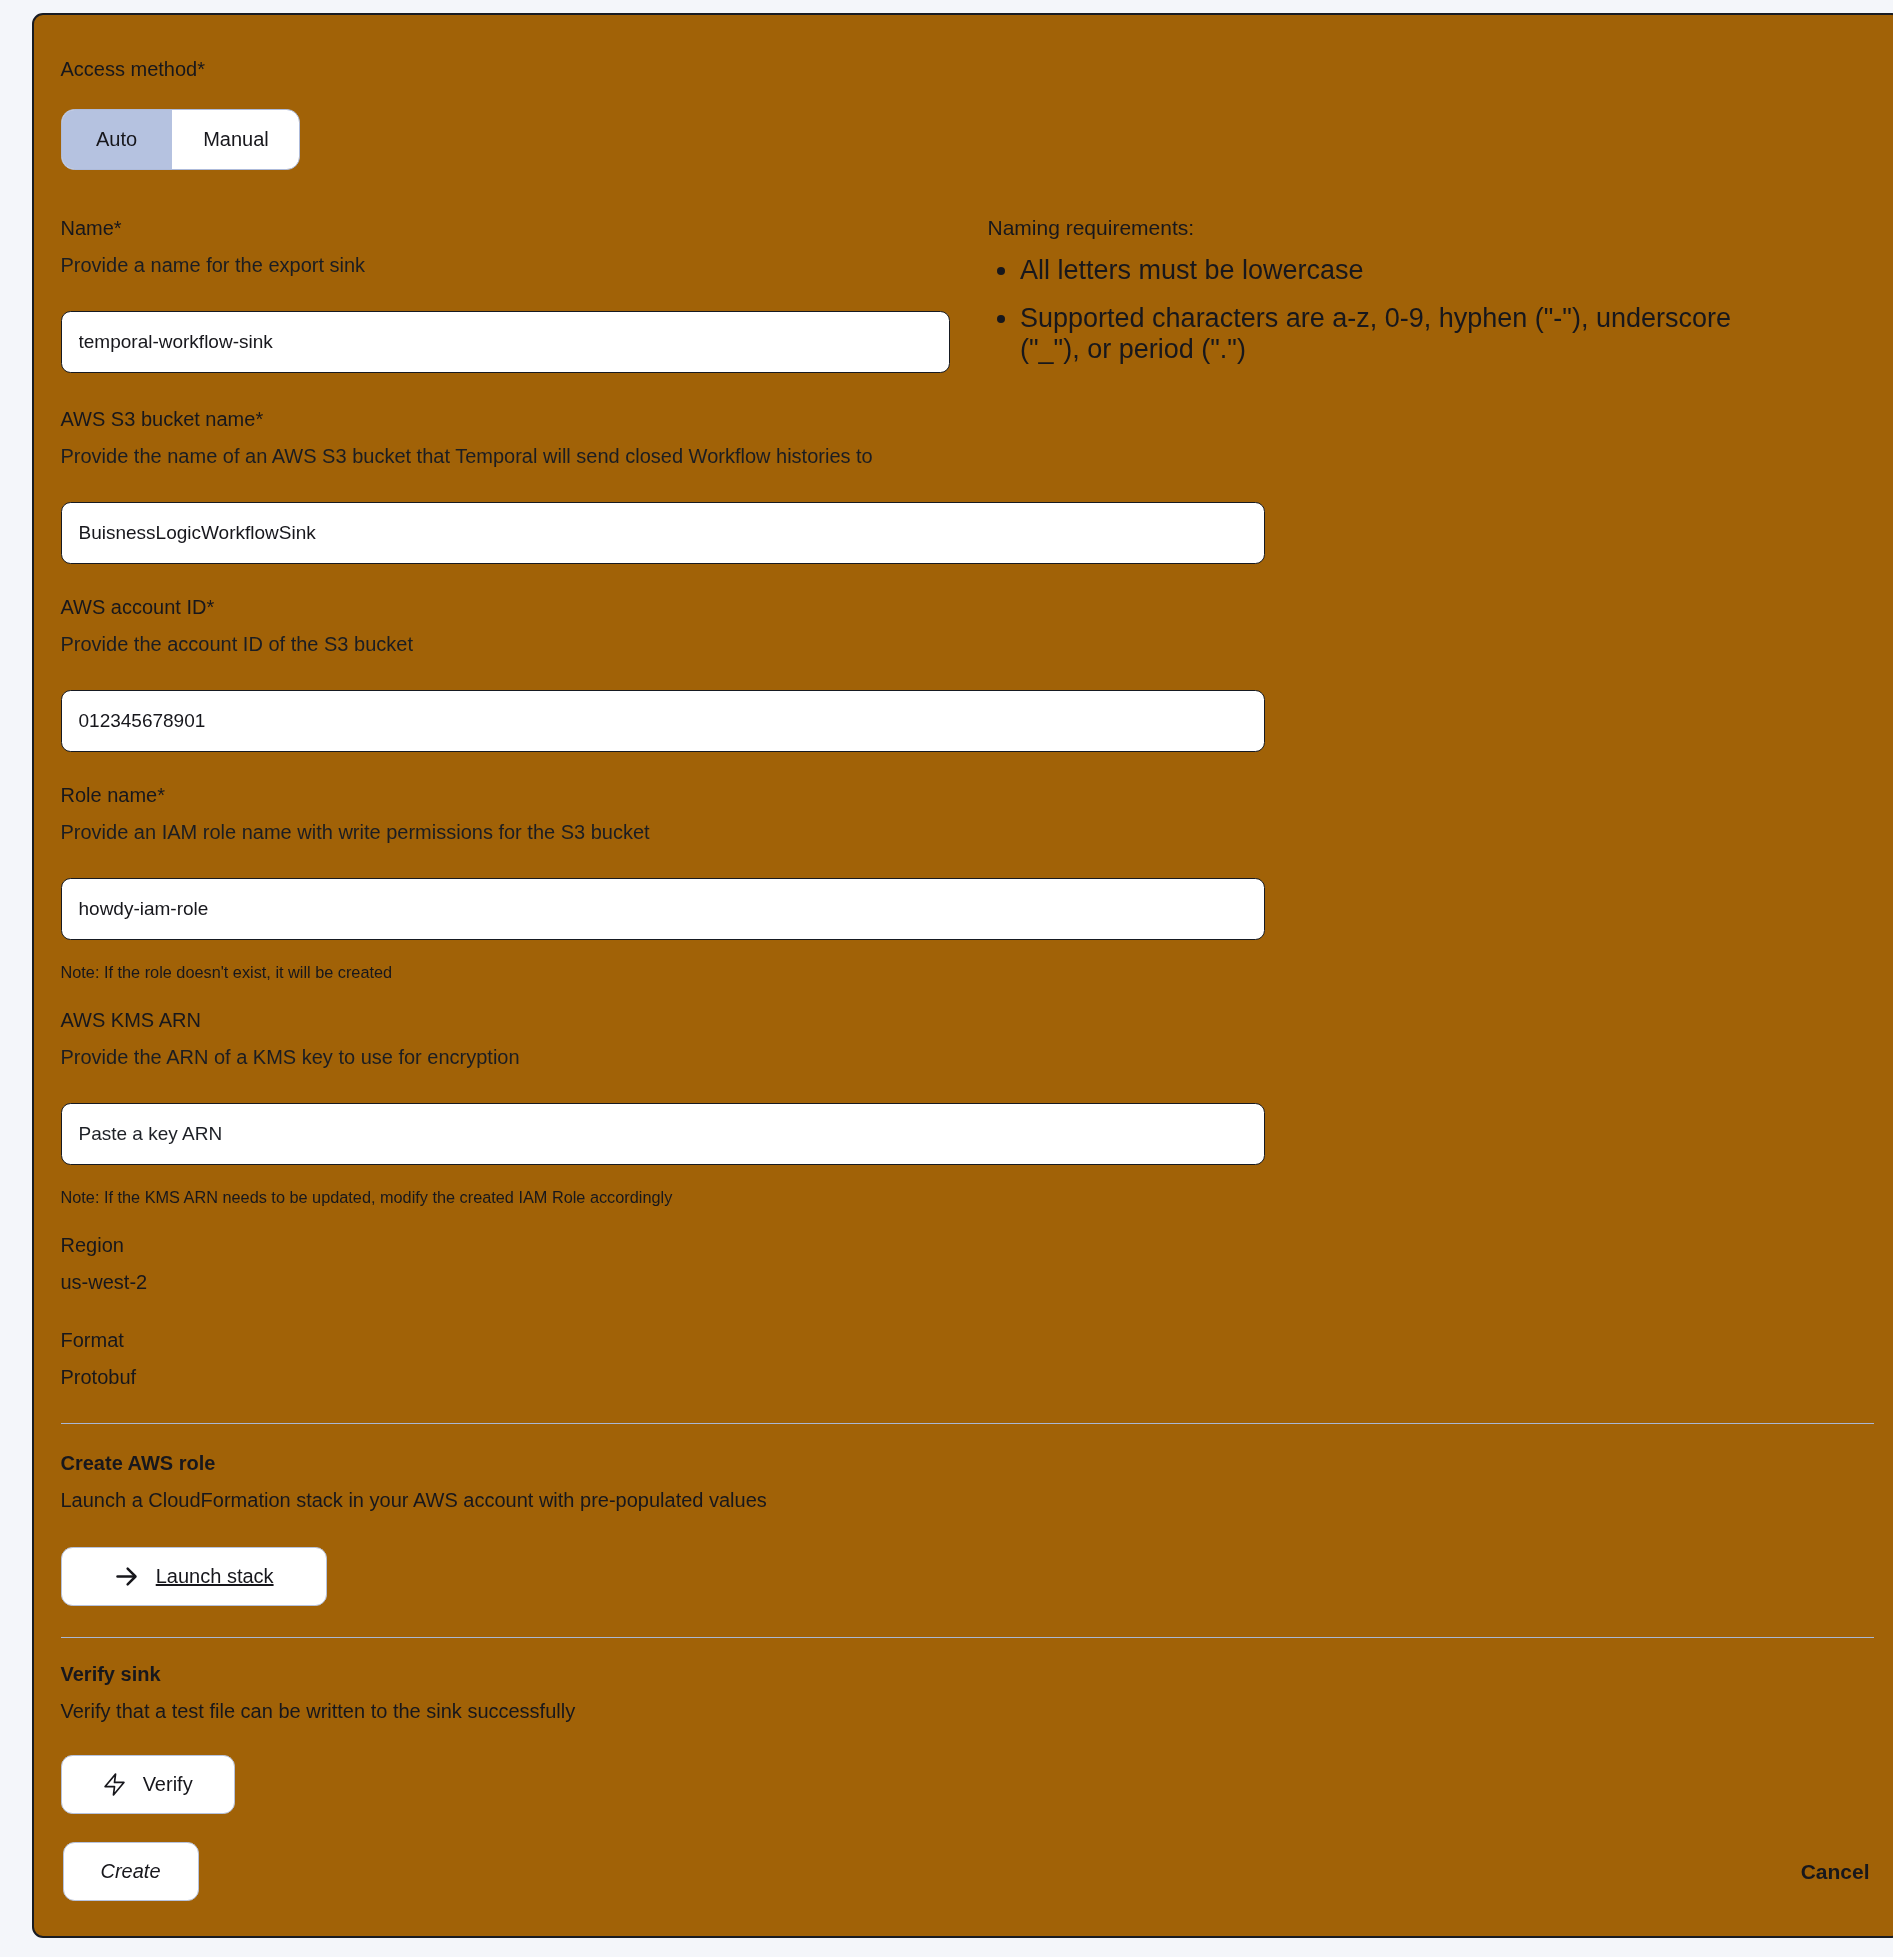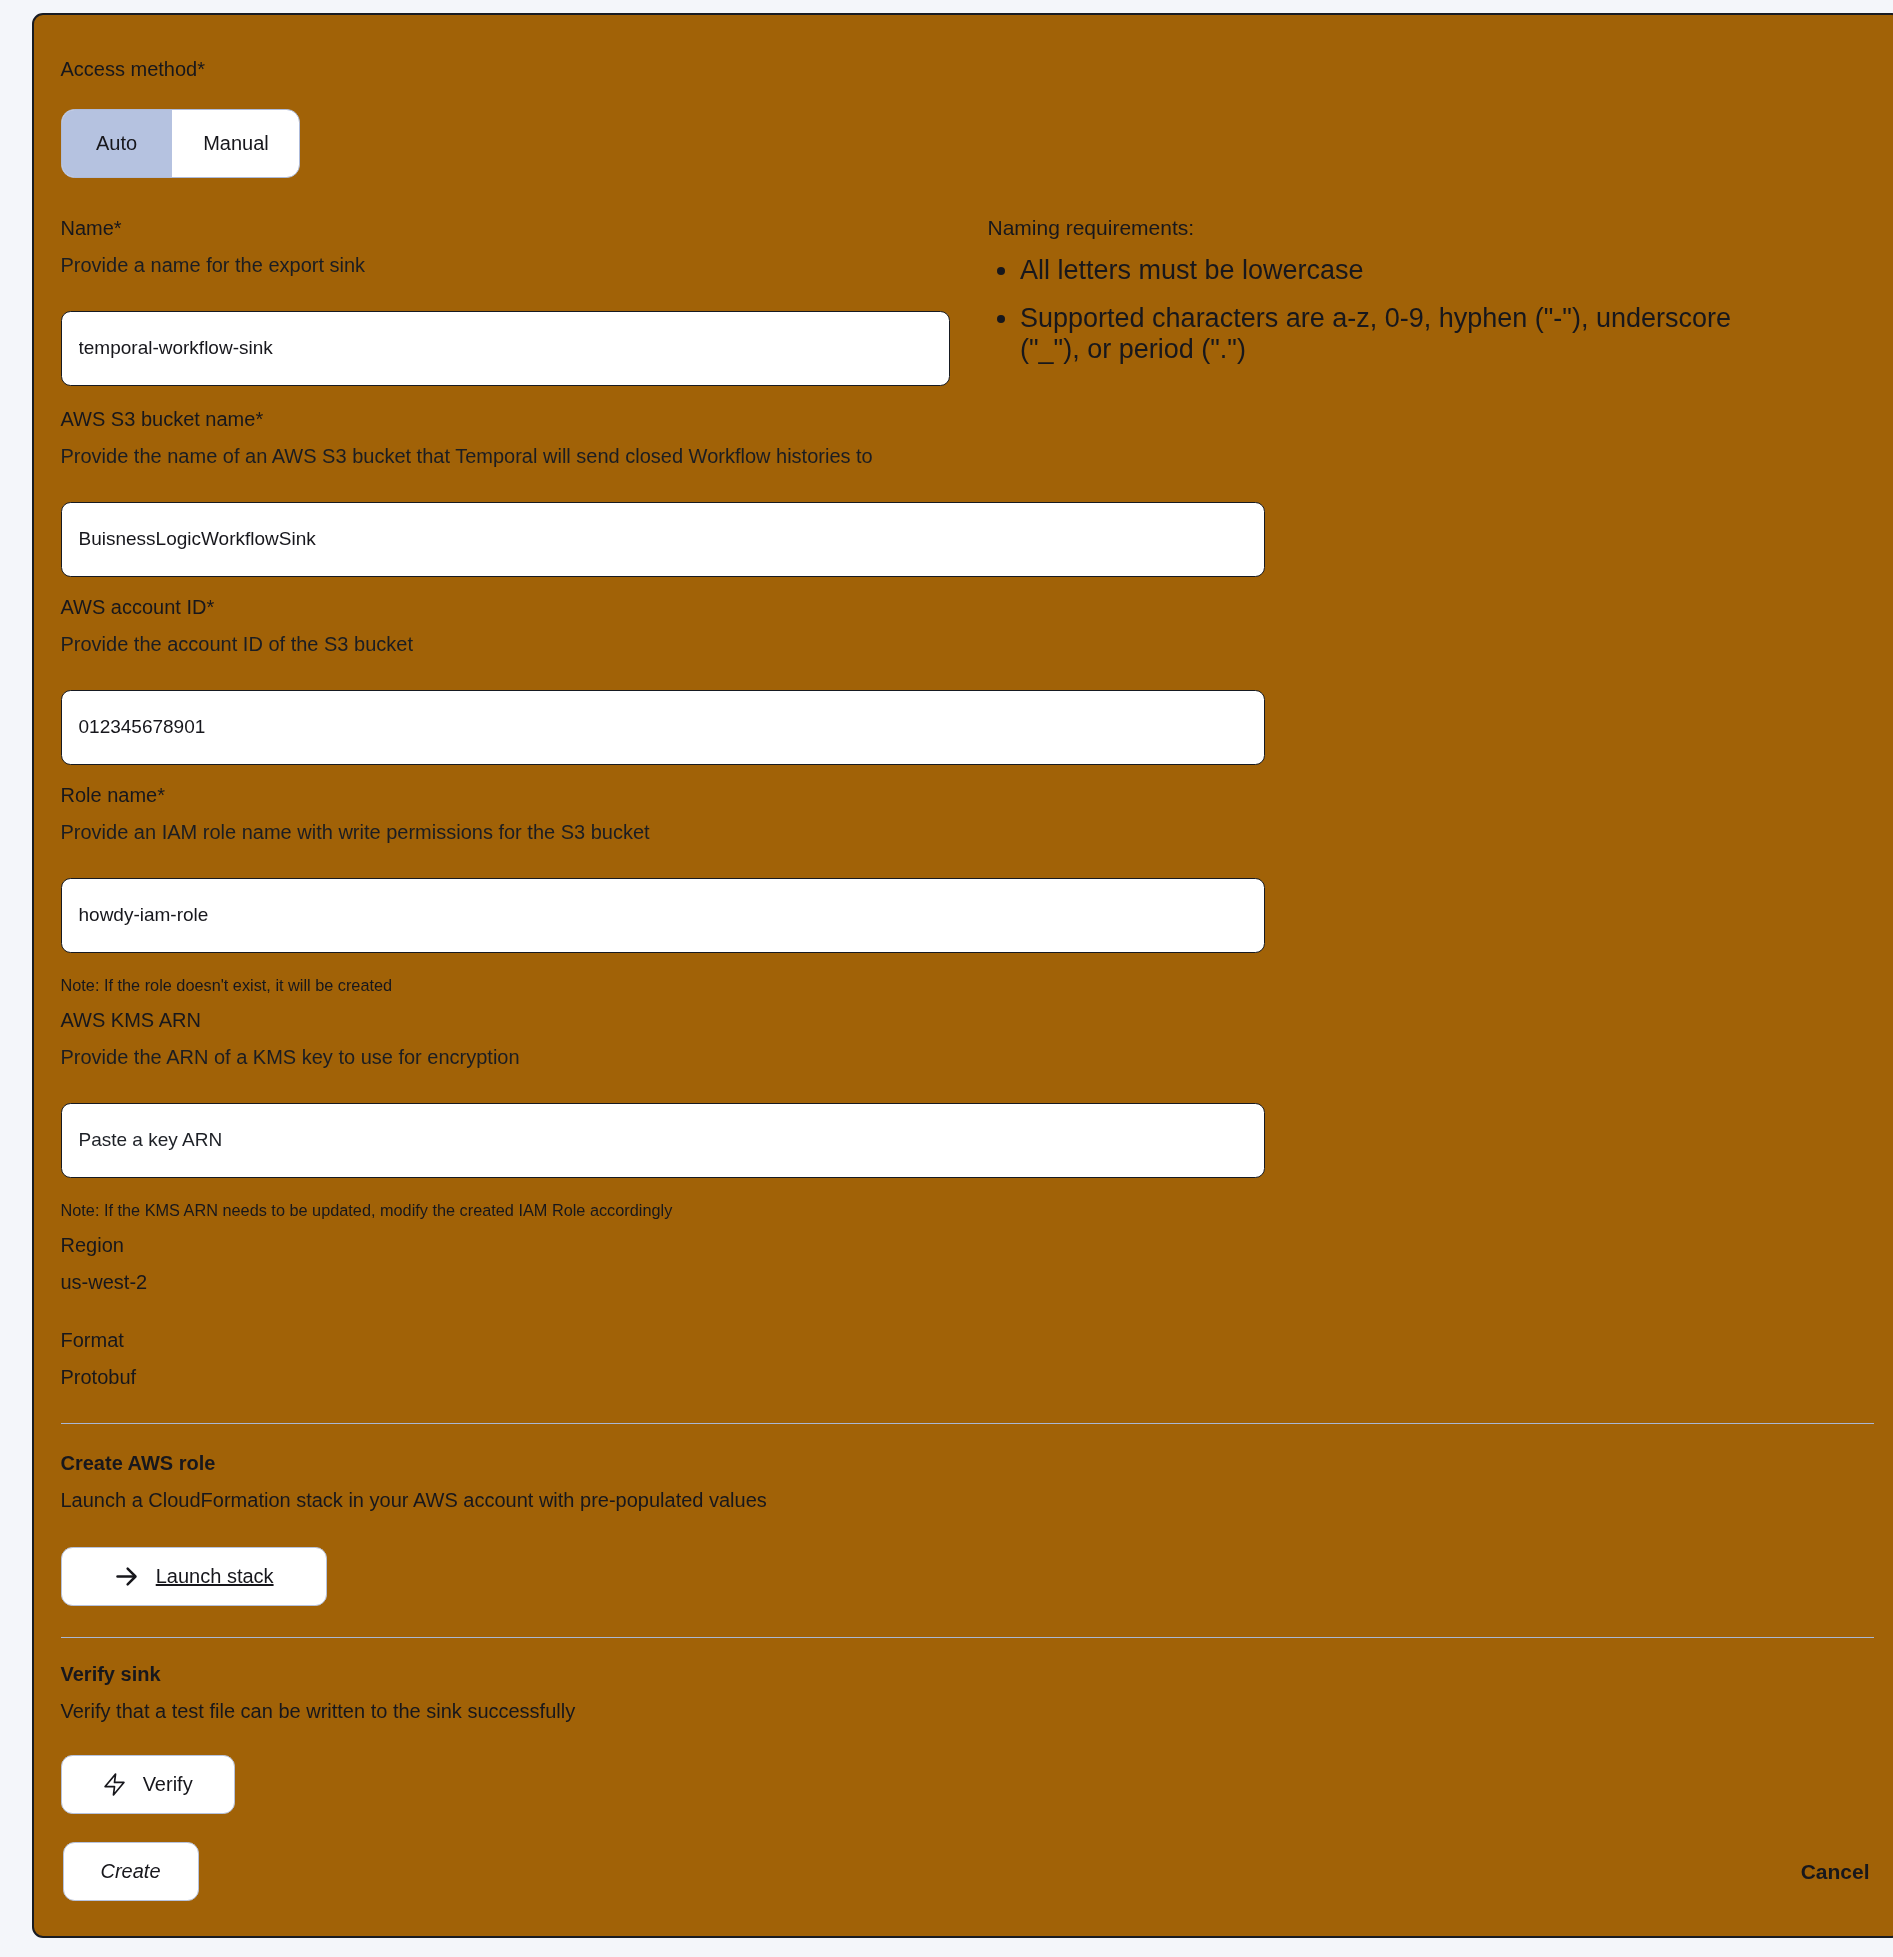--- a/index.html
+++ b/index.html
@@ -20,38 +20,38 @@
     border-radius: 11px;
     margin-left: 20px;
   }
   .abs { position: absolute; }
 
   .field-label { font-size: 20px; line-height: 29px; color: #17171c; }
   .field-desc  { font-size: 20px; line-height: 29px; color: #1b1d22; margin-top: 7.6px; }
   .text-input {
     display: block;
     margin-top: 31px;
-    height: 75px;
+    height: 62px;
     border: 1.9px solid #161a22;
     border-radius: 9.6px;
     background: #ffffff;
     padding: 0 17px;
     font-size: 19px;
     color: #17171c;
     font-family: inherit;
     outline: none;
     width: 1204px;
   }
   .text-input::placeholder { color: #1d2026; opacity: 1; }
   .note { font-size: 16.3px; line-height: 23px; color: #17171c; margin-top: 21px; }
 
   
   .segmented {
     display: flex;
-    width: 239px; height: 69px;
+    width: 239px; height: 61px;
     border: 1.4px solid #aebbda;
     border-radius: 13.4px;
     overflow: hidden;
     background: #ffffff;
   }
   .segment {
     flex: 1 1 auto;
     display: flex; align-items: center; justify-content: center;
     font-size: 20px;
     font-family: inherit;

